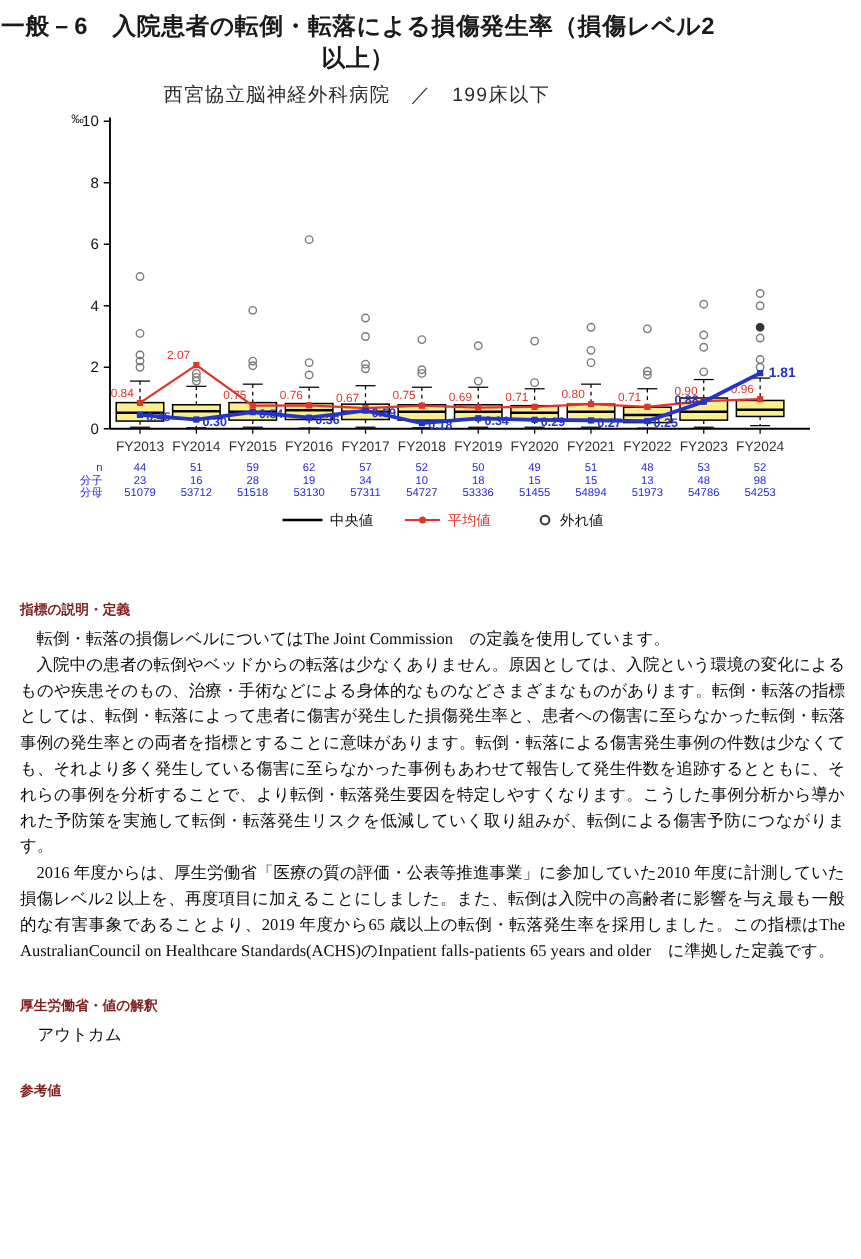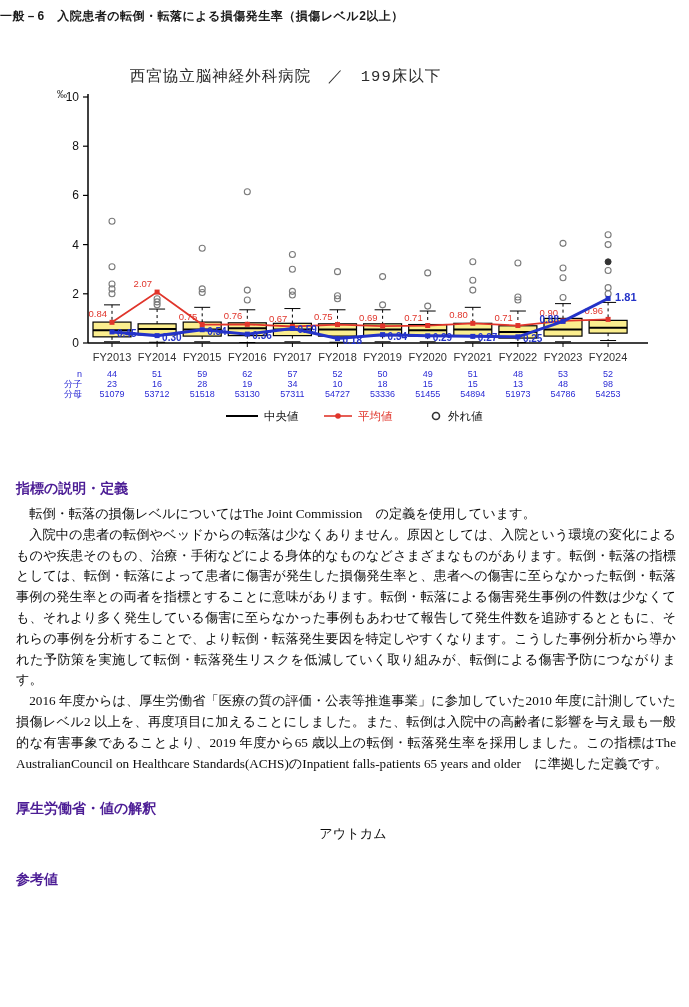--- a/index.html
+++ b/index.html
@@ -1,48 +1,48 @@
 <!DOCTYPE html>
 <html><head>
 <meta charset="utf-8">
 <style>
   html,body{margin:0;padding:0;background:#ffffff;}
   .doc{
     position:relative;width:689px;height:1007px;background:#ffffff;overflow:hidden;
     font-family:"Liberation Sans",sans-serif;color:#111;
   }
   .main-title{
-    position:absolute;top:8px;left:0;width:573px;
-    font-size:12px;font-weight:bold;color:#1a1a1a;letter-spacing:0.5px;
+    position:absolute;top:8px;left:0;width:573px;text-align:center;
+    font-size:19px;font-weight:bold;color:#1a1a1a;letter-spacing:0.5px;
   }
   .notes{
     position:absolute;top:36px;left:57px;width:600px;
     font-size:10.5px;line-height:13px;color:#4a4038;
   }
   .chart-title{
     position:absolute;top:66px;left:0;width:571px;text-align:center;
-    font-size:15.5px;color:#2b2b2b;letter-spacing:1px;font-family:Liberation Mono, monospace;
+    font-size:15.5px;color:#2b2b2b;letter-spacing:1px;
   }
   svg.chart{position:absolute;top:85px;left:0;}
   svg.chart text{font-family:"Liberation Sans",sans-serif;}
   .sections{
     position:absolute;top:480px;left:16px;width:660px;
     font-family:"Liberation Serif",serif;
   }
   .sec-head{
     font-family:"Liberation Sans",sans-serif;
-    font-size:14px;font-weight:bold;color:#4c1d95;margin:0 0 6px 0;
+    font-size:11px;font-weight:bold;color:#7f1d1d;margin:0 0 6px 0;
   }
   .sec{margin-bottom:26px;}
   .sec p{
     font-size:13.2px;line-height:20.8px;margin:0;color:#0c0c0c;
     text-align:justify;
   }
   .sec p.indent{text-indent:1em;}
-  .sec p.plain{padding-left:14px;text-align:center;}
+  .sec p.plain{padding-left:14px;text-align:left;}
   .ref-line{padding-left:14px;}
   .ref-note{
     font-size:13.2px;line-height:20.8px;margin:2px 0 0 0;color:#4055a8;
     padding-left:100px;text-align:left;
   }
 </style>
 </head>
 <body>
 
 <div class="doc">

